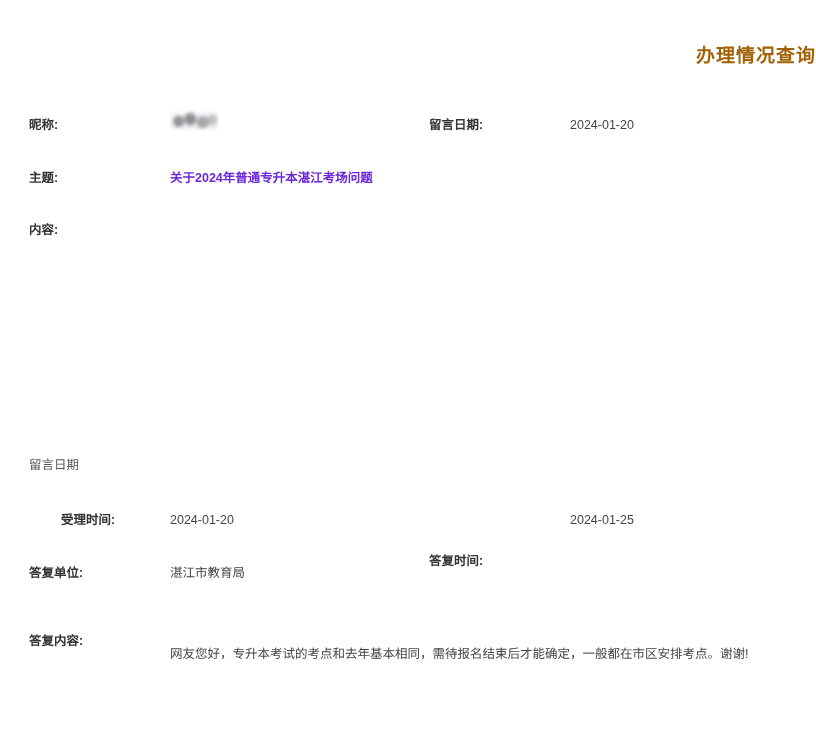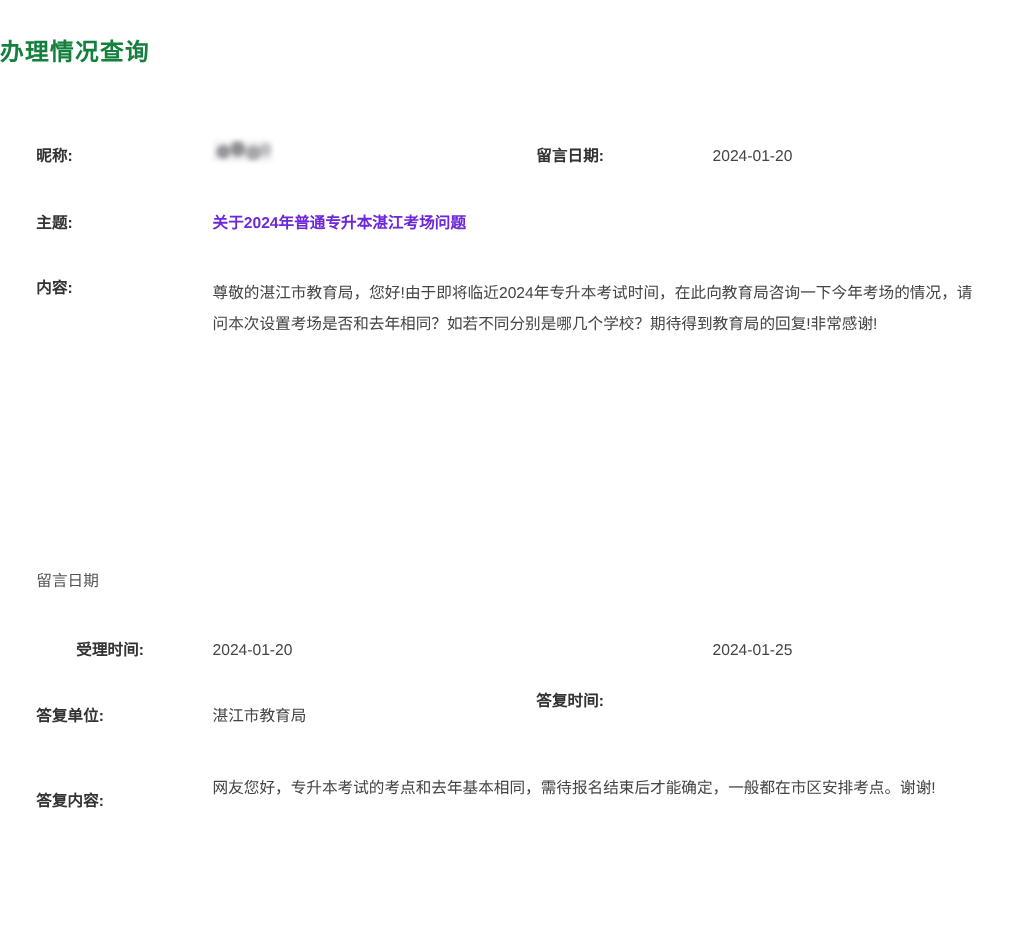--- a/index.html
+++ b/index.html
@@ -16,26 +16,26 @@
     position: relative;
     overflow: hidden;
   }
   .page {
     position: relative;
     width: 816px;
     height: 750px;
     box-sizing: border-box;
   }
   .page-title {
-    text-align: left;
+    text-align: right;
     font-size: 19px;
     font-weight: 600;
-    color: #15803d;
+    color: #a16207;
     letter-spacing: 1px;
-    padding-top: 26px;
+    padding-top: 40px;
     margin: 0;
   }
   .label {
     position: absolute;
     font-size: 12.5px;
     font-weight: 700;
     color: #333333;
     white-space: nowrap;
   }
   .value {
@@ -88,21 +88,21 @@
     position: absolute;
     left: 29px;
     font-size: 12.5px;
     color: #555555;
     font-weight: 400;
   }
 
   .answer-text {
     position: absolute;
     left: 170px;
-    top: 618px;
+    top: 642px;
     width: 608px;
     font-size: 12.5px;
     line-height: 2.0;
     color: #444444;
   }
 </style>
 </head>
 <body>
 
 <div class="page">
@@ -112,21 +112,20 @@
   <div class="label col1-label" style="top:114px;">昵称:</div>
   <div class="nickname-blur"></div>
 
   <div class="label col2-label" style="top:114px;">留言日期:</div>
   <div class="value col2-value" style="top:114px;">2024-01-20</div>
 
   <div class="label col1-label" style="top:167px;">主题:</div>
   <div class="value col1-value value-bold" style="top:167px;">关于2024年普通专升本湛江考场问题</div>
 
   <div class="label col1-label" style="top:219px;">内容:</div>
-  <div class="content-text">尊敬的湛江市教育局，您好!由于即将临近2024年专升本考试时间，在此向教育局咨询一下今年考场的情况，请问本次设置考场是否和去年相同？如若不同分别是哪几个学校？期待得到教育局的回复!非常感谢!</div>
 
   <div class="section-label" style="top:454px;">留言日期</div>
 
   <div class="label col1-label" style="top:509px;margin-left:32px;">受理时间:</div>
   <div class="value col1-value" style="top:509px;">2024-01-20</div>
 
   <div class="label col2-label" style="top:524px;margin-top:26px;">答复时间:</div>
   <div class="value col2-value" style="top:509px;">2024-01-25</div>
 
   <div class="label col1-label" style="top:562px;">答复单位:</div>

